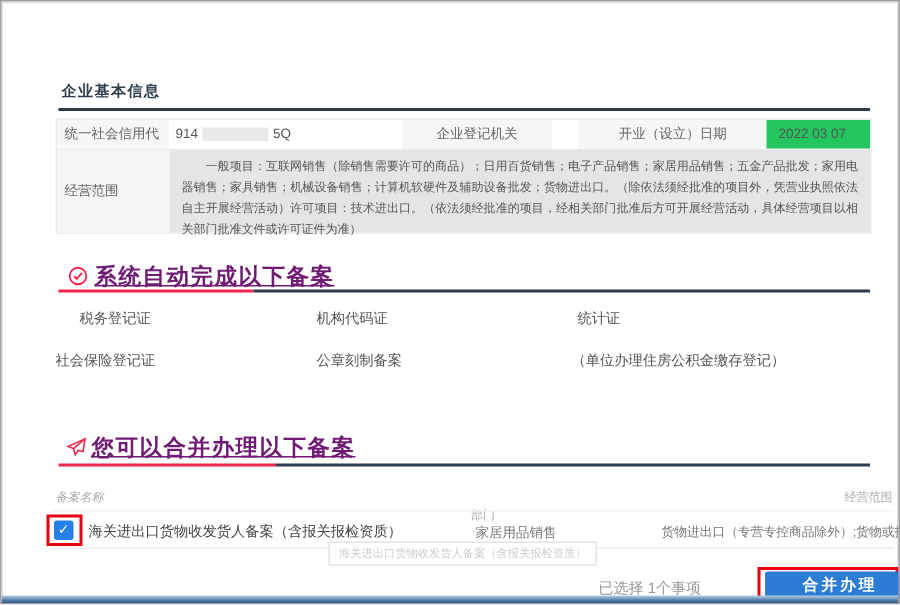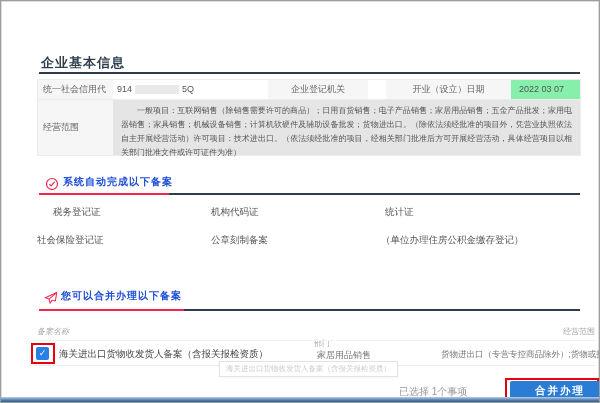--- a/index.html
+++ b/index.html
@@ -8,40 +8,40 @@
   .window {
     position:relative; width:600px; height:403px; background:#fff;
     border:1px solid #9e9e9e; box-shadow: inset 0 0 0 1px #dcdcdc;
     overflow:hidden;
   }
   
   .page-title { position:absolute; left:40px; top:13px; display:flex; align-items:center;
     font-size:17px; font-weight:600; color:#3a3a3a; letter-spacing:1px; }
   .title-redact { display:inline-block; width:143px; height:20px; background:#e9e9e9; margin:0 7px 0 5px; }
   
-  .section-heading { position:absolute; left:40px; top:53px; font-size:13px; font-weight:bold; color:#2f3e4e; letter-spacing:1px; }
+  .section-heading { position:absolute; left:40px; top:53px; font-size:10px; font-weight:bold; color:#2f3e4e; letter-spacing:1px; }
   .heading-rule { position:absolute; left:38px; top:71px; width:541px; height:2px; background:#2e3d4d; }
   .info-table { position:absolute; left:36px; top:78px; width:544px; border:1px solid #ececec; font-size:9px; color:#555; }
   .irow { display:flex; }
   .irow1 { height:20px; line-height:18px; border-bottom:1px solid #ececec; }
   .irow2 { height:55px; }
   .lblcell { background:#f6f6f6; color:#666; }
   .c-code-lbl { width:75px; padding:0 5px; }
   .c-code-val { width:155px; padding:0 4px; background:#fff; }
   .val-redact { display:inline-block; width:44px; height:9px; background:#e9e9e9; vertical-align:middle; margin:0 3px; }
   .c-reg-lbl { width:100px; text-align:center; }
   .c-gap { width:18px; background:#fff; }
   .c-date-lbl { width:125px; text-align:center; }
-  .c-date-val { flex:1; padding:0 8px; background:#86efac; }
+  .c-date-val { flex:1; padding:0 8px; background:#22c55e; }
   .c-scope-lbl { width:75px; padding:0 5px; display:flex; align-items:center; }
   .c-scope-val { flex:1; padding:4px 8px 0 8px; font-size:8px; line-height:14px; color:#555;
     text-indent:16px; text-align:justify; background:#e5e5e5; }
   
   .sec-icon { position:absolute; width:14px; height:14px; }
-  .sec-title { position:absolute; font-size:10px; font-weight:bold; color:#1d4ed8; letter-spacing:1px; }
+  .sec-title { position:absolute; font-size:15px; font-weight:bold; color:#701a75; letter-spacing:1px;text-decoration:underline; }
   .rule-red { position:absolute; height:2px; background:#f0264e; }
   .rule-navy { position:absolute; height:2px; background:#2e3d4d; }
   .auto-icon { left:44px; top:176px; }
   .auto-title { left:62px; top:174px; }
   .auto-rule-red { left:38px; top:192px; width:130px; }
   .auto-rule-navy { left:168px; top:192px; width:411px; }
   .filing-item { position:absolute; font-size:9.5px; color:#555; }
   .fi-0 { left:52px; top:205px; } .fi-1 { left:210px; top:205px; } .fi-2 { left:384px; top:205px; }
   .fi-3 { left:36px; top:233px; } .fi-4 { left:210px; top:233px; } .fi-5 { left:380px; top:233px; }
   .merge-icon { left:43px; top:290px; }

